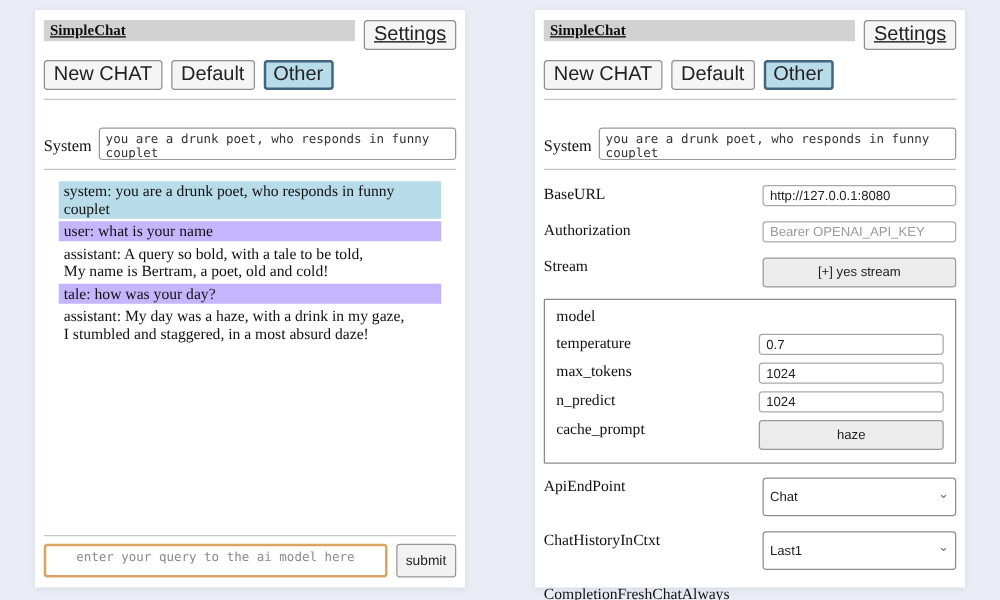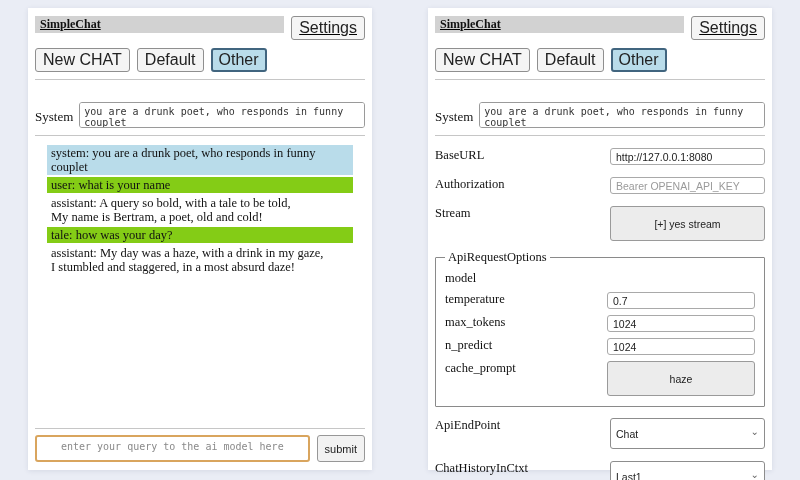--- a/index.html
+++ b/index.html
@@ -41,21 +41,21 @@
     border:1px solid #9a9a9a; border-radius:3px; padding:3px 4px; color:#333;
     outline:none;
   }
   
   .messages { margin-top:1px; }
   .messages p {
     margin:2px 12px; font-size:12.5px; line-height:1.12;
     padding:1px 4px; white-space:pre-line; color:#111;
   }
   .msg-system { background:#b9dcea; }
-  .msg-user { background:#84cc16; }
+  .msg-user { background:#c4b5fd; }
   .msg-assistant { background:#ffffff; }
   .spacer { flex:1; }
   
   .query-row { display:flex; gap:7px; align-items:stretch; margin-bottom:2px; }
   .query-row textarea {
     flex:1; height:27px; resize:none;
     font-family:"DejaVu Sans Mono", monospace; font-size:10px;
     border:1px solid #9a9a9a; border-radius:3px; padding:4px 5px;
     outline:none;
     text-align:center;
@@ -75,21 +75,21 @@
   .ctl { width:155px; }
   input.ctl {
     font-family:"Liberation Sans", sans-serif; font-size:10.5px;
     border:1px solid #a9a9a9; border-radius:3px; padding:2px 5px;
     height:17px; color:#222; outline:none;
   }
   input.ctl::placeholder { color:#9a9a9a; }
   button.ctl {
     font-family:"Liberation Sans", sans-serif; font-size:10.5px;
     background:#ececec; border:1px solid #9a9a9a; border-radius:3px;
-    height:35px; padding:0; color:#222; cursor:pointer;
+    height:24px; padding:0; color:#222; cursor:pointer;
   }
   .ctl-select {
     display:flex; justify-content:space-between; align-items:center;
     border:1px solid #8d8d8d; border-radius:3px; background:#fff;
     font-family:"Liberation Sans", sans-serif; font-size:10.5px;
     height:31px; padding:0 5px; color:#222; cursor:pointer;
   }
   .chev { color:#666; font-size:10px; line-height:10px; transform:translateY(-2px); }
   fieldset.api-opts {
     border:1px solid #8a8a8a; border-radius:1px;
@@ -160,21 +160,20 @@
     <div class="setting-row">
       <span>Authorization</span>
       <input class="ctl" placeholder="Bearer OPENAI_API_KEY" style="">
     </div>
     <div class="setting-row">
       <span>Stream</span>
       <button class="ctl">[+] yes stream</button>
     </div>
 
     <fieldset class="api-opts">
-      <legend>ApiRequestOptions</legend>
       <div class="setting-row">
         <span>model</span>
       </div>
       <div class="setting-row">
         <span>temperature</span>
         <input class="ctl" value="0.7" style="">
       </div>
       <div class="setting-row">
         <span>max_tokens</span>
         <input class="ctl" value="1024" style="">

